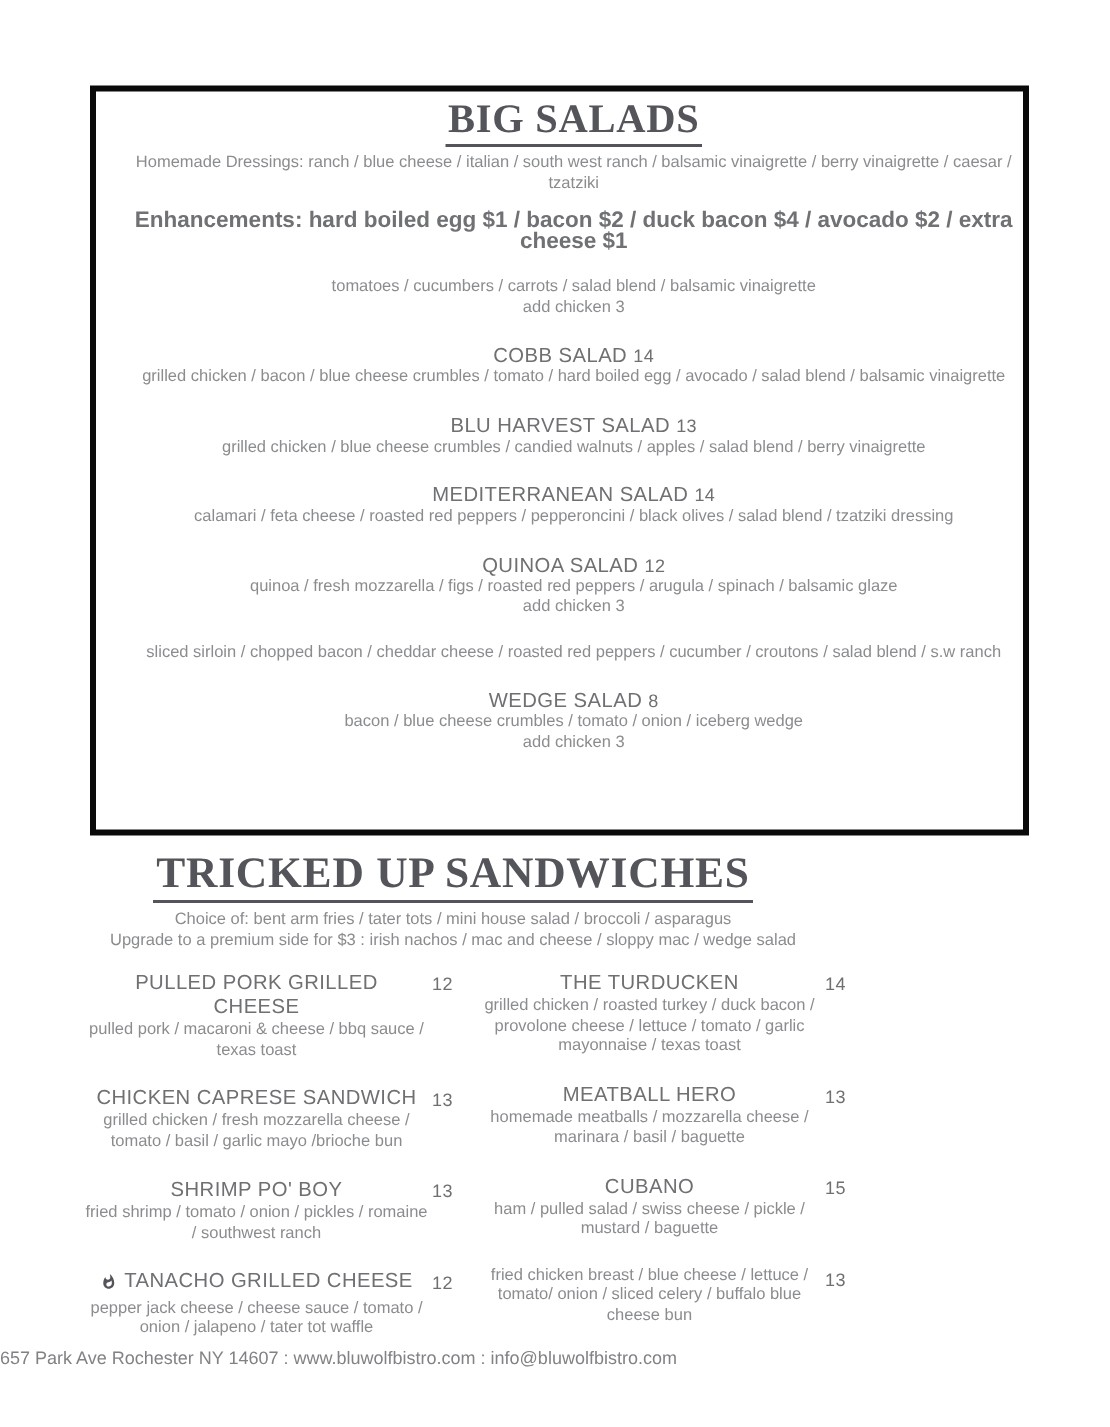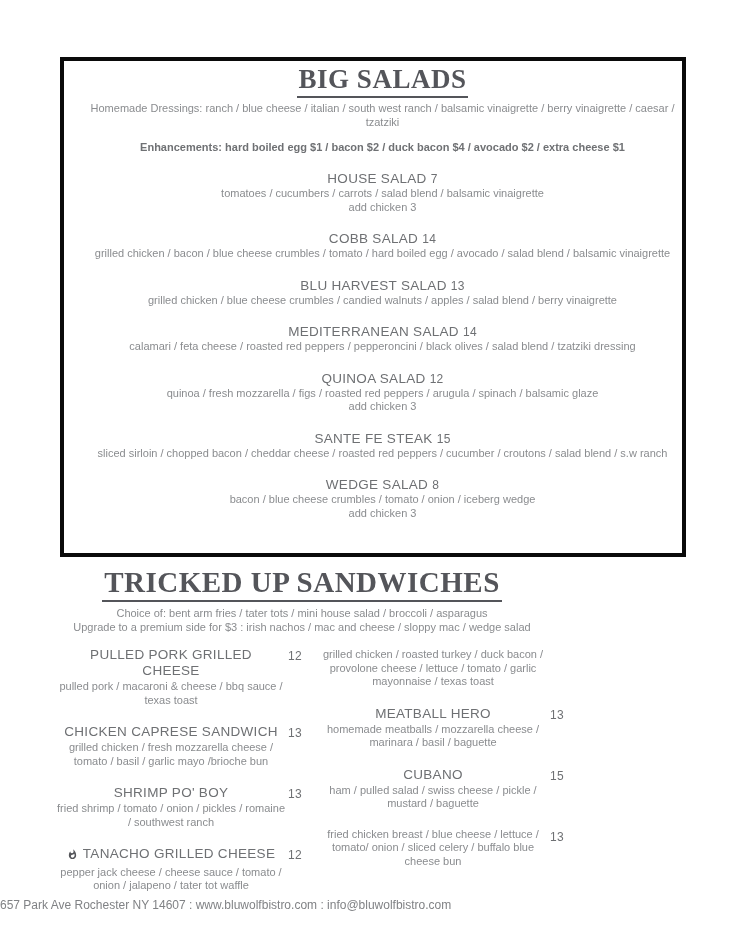--- a/index.html
+++ b/index.html
@@ -36,21 +36,21 @@
     display: inline-block;
     border-bottom: 2px solid #54555a;
     padding: 0 2px 1px 2px;
   }
   .dressings-line {
     font-size: 11px; line-height: 14px;
     color: #8a8c8f;
     margin-top: 3px;
   }
   .enhancements-line {
-    font-size: 11px; line-height: 14px;
+    font-size: 15px; line-height: 14px;
     font-weight: bold;
     color: #6f7174;
     margin-top: 11px;
   }
   .menu-item { margin-top: 17px; }
   .item-title {
     font-size: 13.5px; line-height: 15px;
     color: #6e7073;
     letter-spacing: 0.3px;
   }
@@ -118,21 +118,20 @@
 <body>
 
 <div class="page">
 
   <div class="salads-box">
     <div class="serif-title"><span class="underlined">BIG SALADS</span></div>
     <div class="dressings-line">Homemade Dressings:  ranch / blue cheese / italian / south west ranch / balsamic vinaigrette / berry vinaigrette / caesar / tzatziki</div>
     <div class="enhancements-line">Enhancements: hard boiled egg $1 / bacon $2 / duck bacon $4 / avocado $2 / extra cheese $1</div>
 
     <div class="menu-item">
-      <div class="item-title"><span>HOUSE SALAD</span> <span class="item-price">7</span></div>
       <div class="item-desc">tomatoes / cucumbers / carrots / salad blend / balsamic vinaigrette</div>
       <div class="item-note">add chicken 3</div>
     </div>
 
 
     <div class="menu-item">
       <div class="item-title"><span>COBB SALAD</span> <span class="item-price">14</span></div>
       <div class="item-desc">grilled chicken / bacon / blue cheese crumbles / tomato / hard boiled egg / avocado / salad blend / balsamic vinaigrette</div>
     </div>
 
@@ -146,21 +145,20 @@
       <div class="item-desc">calamari / feta cheese / roasted red peppers / pepperoncini / black olives / salad blend / tzatziki dressing</div>
     </div>
 
     <div class="menu-item">
       <div class="item-title"><span>QUINOA SALAD</span> <span class="item-price">12</span></div>
       <div class="item-desc">quinoa / fresh mozzarella / figs / roasted red peppers / arugula / spinach / balsamic glaze</div>
       <div class="item-note">add chicken 3</div>
     </div>
 
     <div class="menu-item">
-      <div class="item-title"><span>SANTE FE STEAK</span> <span class="item-price">15</span></div>
       <div class="item-desc">sliced sirloin / chopped bacon / cheddar cheese / roasted red peppers / cucumber / croutons / salad blend / s.w ranch</div>
     </div>
 
     <div class="menu-item">
       <div class="item-title"><span>WEDGE SALAD</span> <span class="item-price">8</span></div>
       <div class="item-desc">bacon / blue cheese crumbles / tomato / onion / iceberg wedge</div>
       <div class="item-note">add chicken 3</div>
     </div>
   </div>
 
@@ -207,20 +205,24 @@
                 <span>TANACHO GRILLED CHEESE</span>
               </span>
             <span class="s-price">12</span>
           </div>
           <div class="s-desc">pepper jack cheese / cheese sauce / tomato / onion / jalapeno / tater tot waffle</div>
         </div>
       </div>
 
       <div class="col">
         <div class="s-item">
+          <div class="s-title-row">
+            <span class="s-name">THE TURDUCKEN</span>
+            <span class="s-price">14</span>
+          </div>
           <div class="s-desc">grilled chicken / roasted turkey / duck bacon / provolone cheese / lettuce / tomato / garlic mayonnaise / texas toast</div>
         </div>
 
         <div class="s-item">
           <div class="s-title-row">
             <span class="s-name">MEATBALL HERO</span>
             <span class="s-price">13</span>
           </div>
           <div class="s-desc">homemade meatballs / mozzarella cheese / marinara / basil / baguette</div>
         </div>

